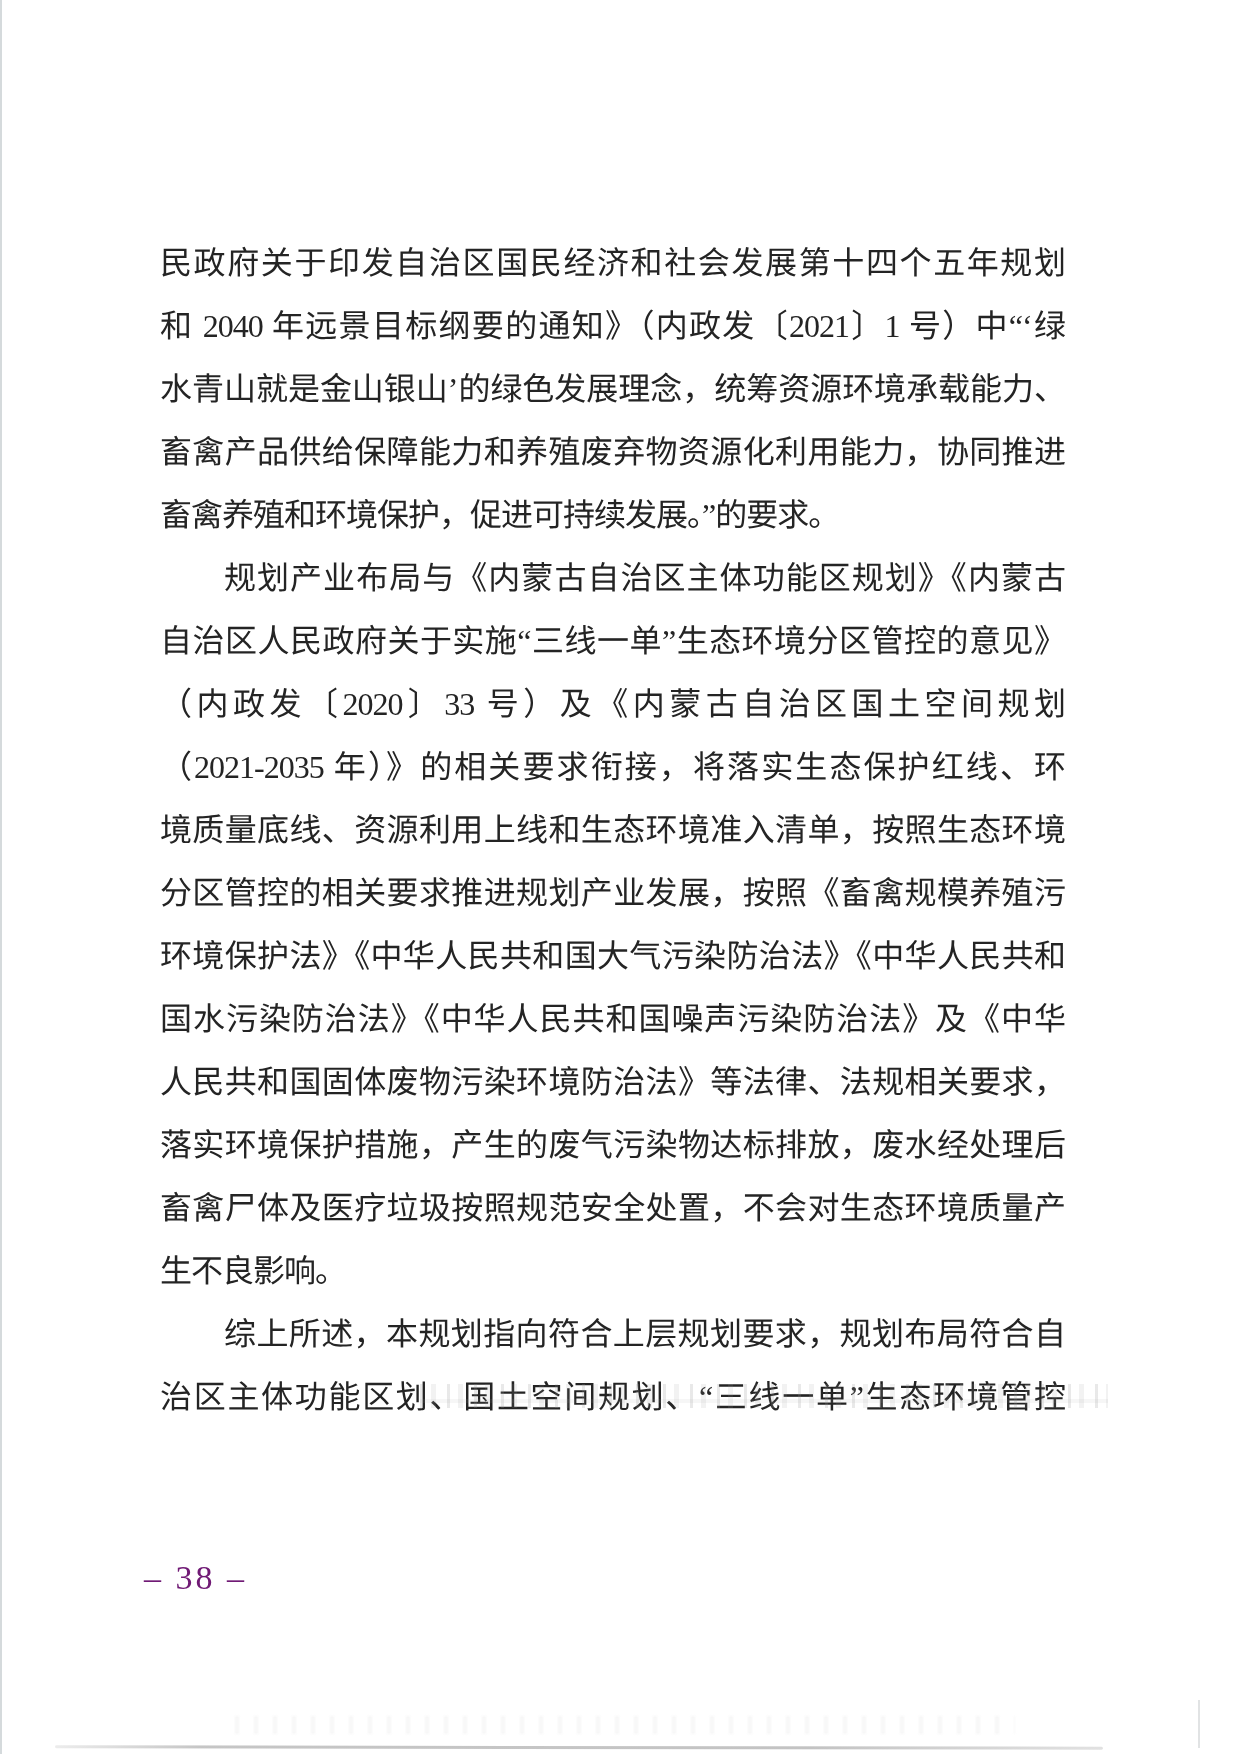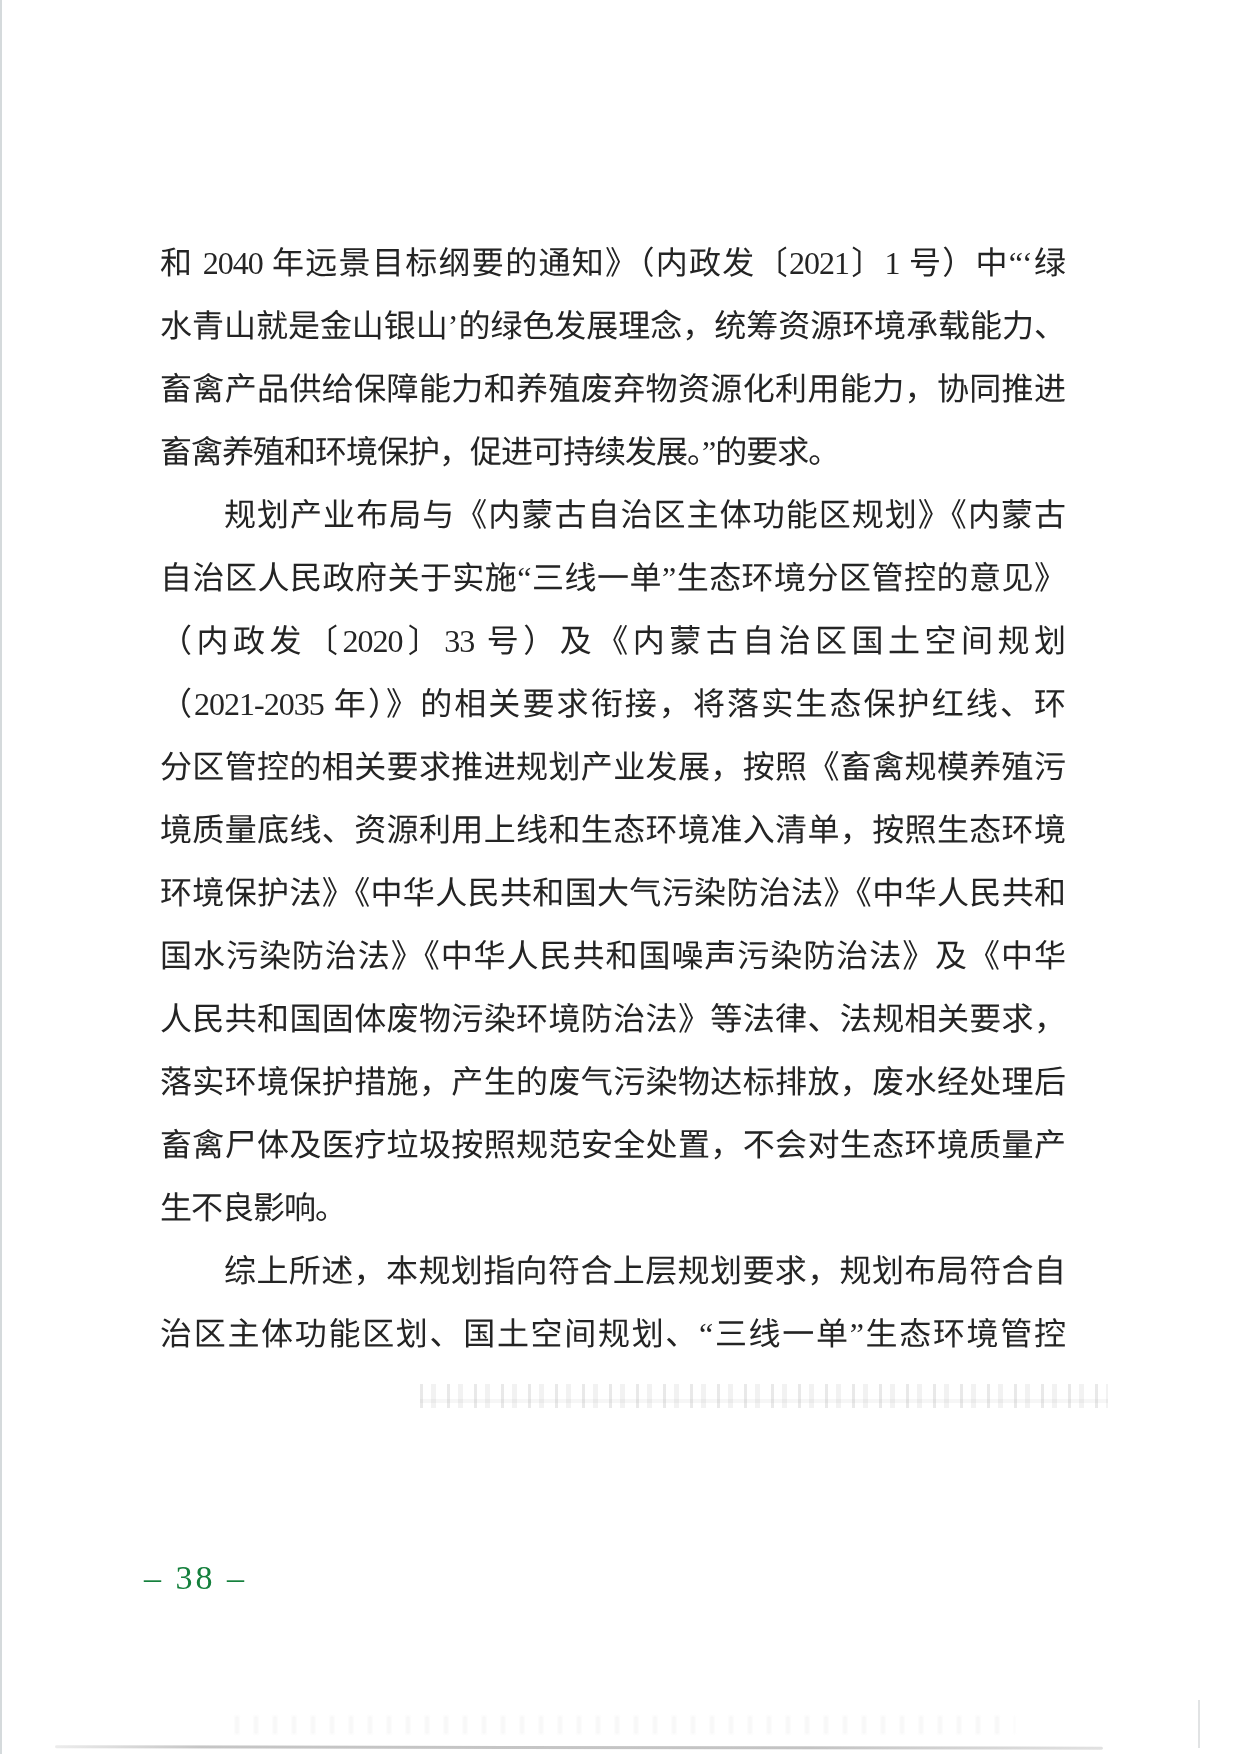--- a/index.html
+++ b/index.html
@@ -41,21 +41,21 @@
   }
   
   .page-number {
     position: absolute;
     left: 144px;
     top: 1556px;
     height: 44px;
     line-height: 44px;
     font-size: 34px;
     letter-spacing: 3px;
-    color: #15803d;
+    color: #701a75;
   }
   
   .scan-edge-left {
     position: absolute;
     left: 0;
     top: 0;
     width: 2px;
     height: 100%;
     background: #c7cdd0;
     opacity: 0.75;
@@ -118,30 +118,31 @@
   }
 </style>
 </head>
 <body>
 
 <div class="page">
 
   <div class="scan-edge-left"></div>
 
   <div class="text-block">
+    <div class="line">民政府关于印发自治区国民经济和社会发展第十四个五年规划</div>
     <div class="line">和 2040 年远景目标纲要的通知》（内政发〔2021〕1 号）中“‘绿</div>
     <div class="line">水青山就是金山银山’的绿色发展理念，统筹资源环境承载能力、</div>
     <div class="line">畜禽产品供给保障能力和养殖废弃物资源化利用能力，协同推进</div>
     <div class="line no-fill">畜禽养殖和环境保护，促进可持续发展。”的要求。</div>
     <div class="line indent">规划产业布局与《内蒙古自治区主体功能区规划》《内蒙古</div>
     <div class="line">自治区人民政府关于实施“三线一单”生态环境分区管控的意见》</div>
     <div class="line">（内政发〔2020〕33 号）及《内蒙古自治区国土空间规划</div>
     <div class="line">（2021-2035 年）》的相关要求衔接，将落实生态保护红线、环</div>
+    <div class="line">境质量底线、资源利用上线和生态环境准入清单，按照生态环境</div>
     <div class="line">分区管控的相关要求推进规划产业发展，按照《畜禽规模养殖污</div>
-    <div class="line">境质量底线、资源利用上线和生态环境准入清单，按照生态环境</div>
     <div class="line">环境保护法》《中华人民共和国大气污染防治法》《中华人民共和</div>
     <div class="line">国水污染防治法》《中华人民共和国噪声污染防治法》及《中华</div>
     <div class="line">人民共和国固体废物污染环境防治法》等法律、法规相关要求，</div>
     <div class="line">落实环境保护措施，产生的废气污染物达标排放，废水经处理后</div>
     <div class="line">畜禽尸体及医疗垃圾按照规范安全处置，不会对生态环境质量产</div>
     <div class="line no-fill">生不良影响。</div>
     <div class="line indent">综上所述，本规划指向符合上层规划要求，规划布局符合自</div>
     <div class="line">治区主体功能区划、国土空间规划、“三线一单”生态环境管控</div>
   </div>
 

